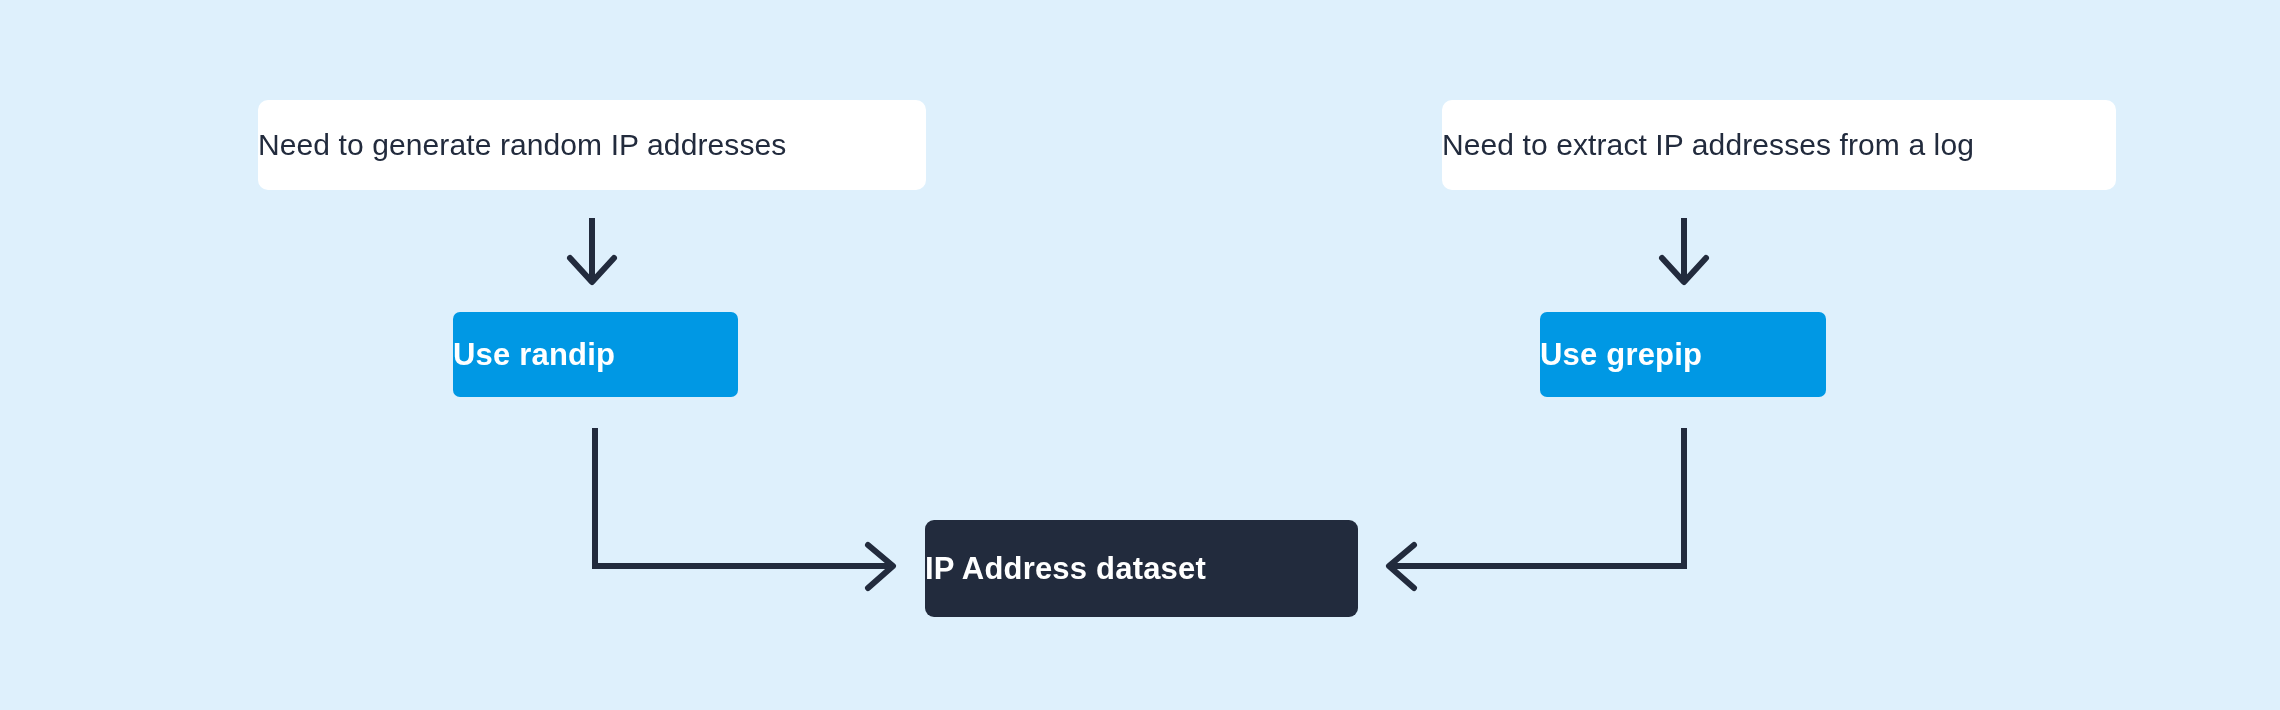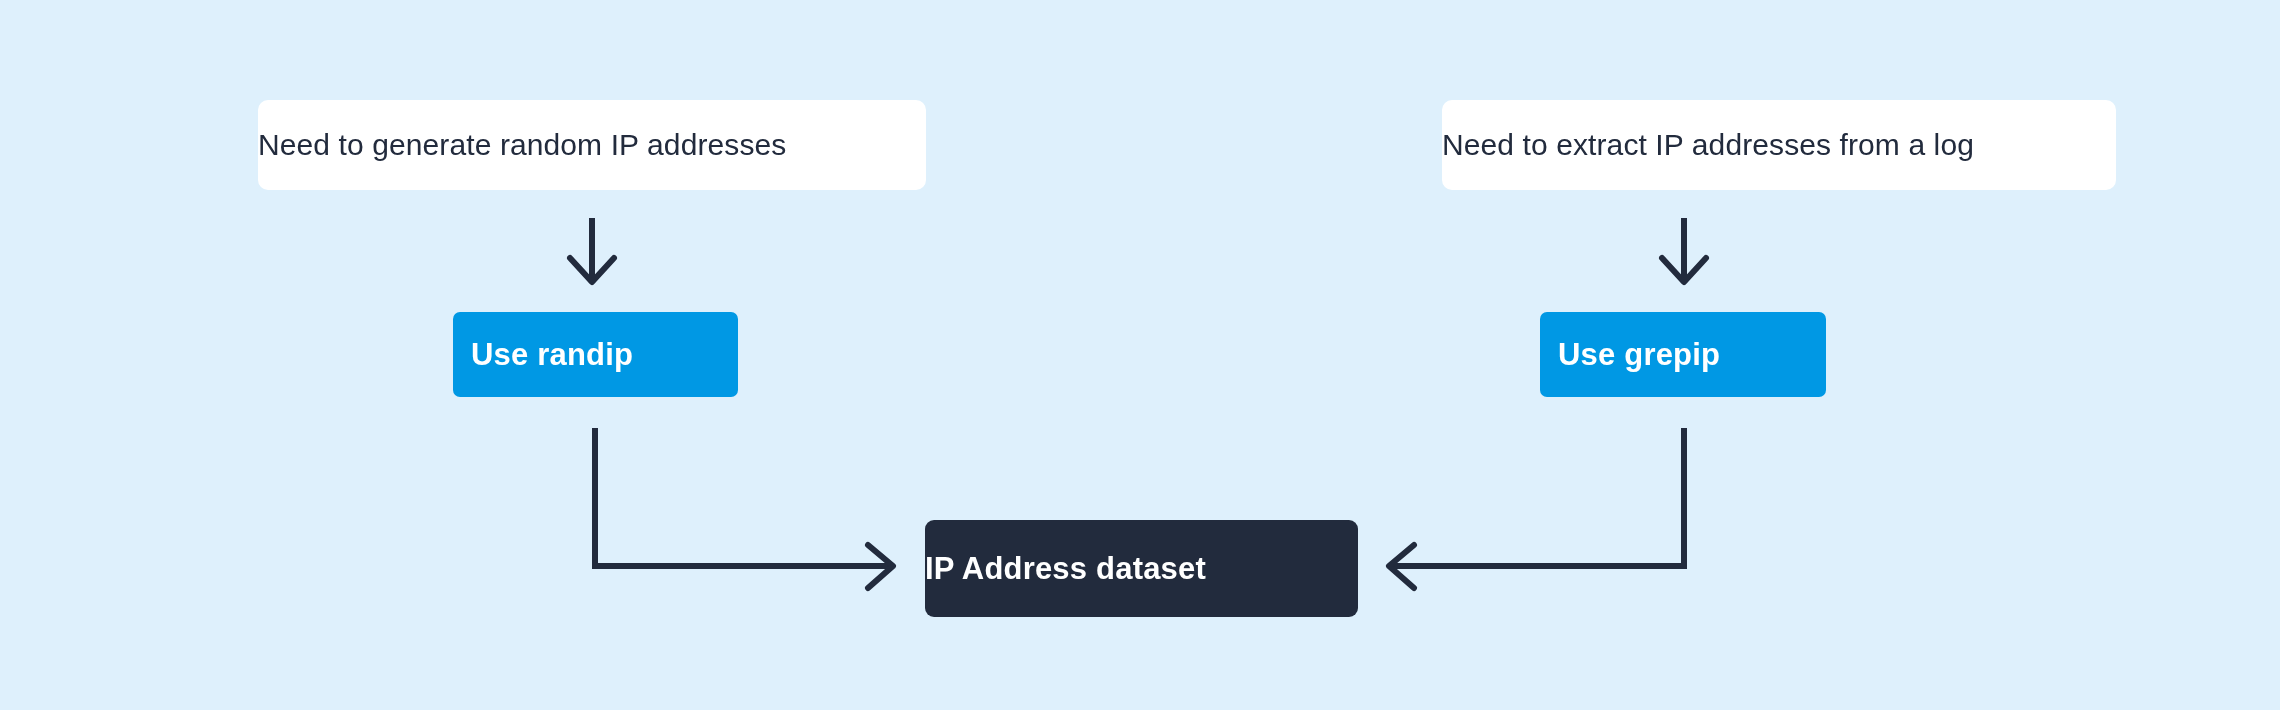--- a/index.html
+++ b/index.html
@@ -34,21 +34,20 @@
     font-weight: 400;
     letter-spacing: 0.1px;
   }
   .node-action {
     background: #0098e4;
     border-radius: 7px;
     color: #ffffff;
     font-size: 31px;
     font-weight: 700;
     letter-spacing: 0.2px;
-    padding-left: 18px;
   }
   .node-output {
     background: #222b3d;
     border-radius: 9px;
     color: #ffffff;
     font-size: 31px;
     font-weight: 700;
     letter-spacing: 0.2px;
   }
   

